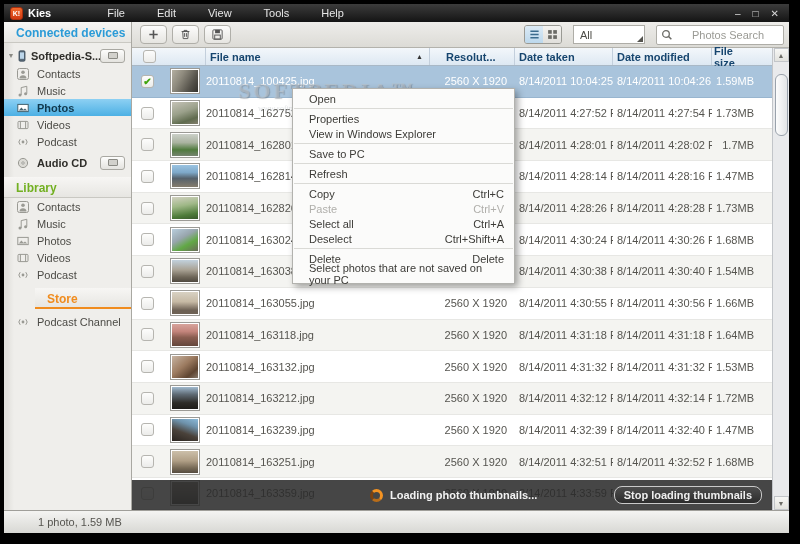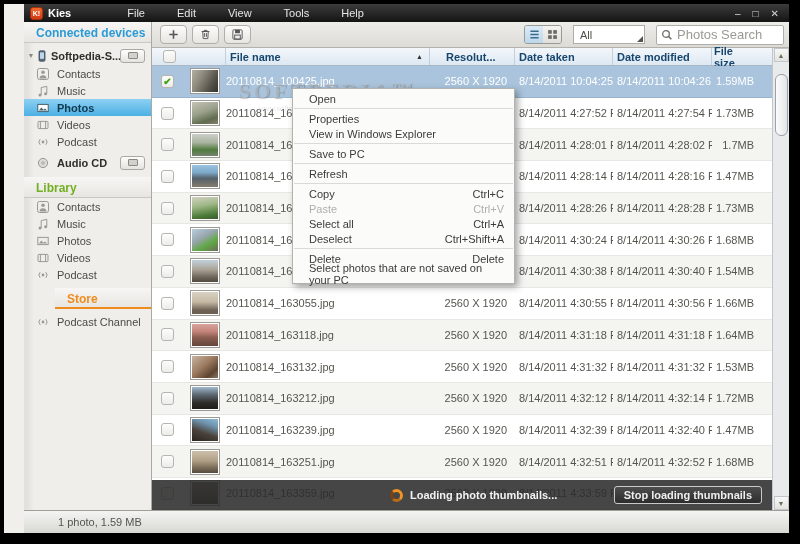--- a/index.html
+++ b/index.html
@@ -1,18 +1,18 @@
 <!DOCTYPE html>
 <html><head>
 <meta charset="utf-8">
 <style>
   * { margin:0; padding:0; box-sizing:border-box; }
   body { font-family:"Liberation Sans", sans-serif; background:#555; }
   .screen { position:relative; width:800px; height:544px; background:#000; overflow:hidden; }
-  .window { position:absolute; left:4px; top:4px; width:785px; height:529px; background:#f0efec; display:flex; flex-direction:column;padding-left:20px; }
+  .window { position:absolute; left:4px; top:4px; width:785px; height:529px; background:#f0efec; display:flex; flex-direction:column; }
 
   
   .titlebar { height:18px; background:linear-gradient(#3c3c3c,#141414); display:flex; align-items:center; color:#e6e6e6; font-size:11px; flex:0 0 auto; }
   .logo { width:13px; height:13px; margin:0 5px 0 6px; border-radius:3px; background:linear-gradient(#f2692b,#d03a12); border:1px solid #a82f0e; color:#fff; font-size:7px; font-weight:bold; display:flex; align-items:center; justify-content:center; }
   .appname { font-weight:bold; color:#fff; margin-right:40px; }
   .menu { padding:0 16px; cursor:default; }
   .wincontrols { margin-left:auto; display:flex; align-items:center; gap:12px; padding-right:10px; color:#d8d8d8; font-size:10px; }
   .wincontrols span { cursor:default; }
 
   
@@ -41,21 +41,21 @@
   
   .toolbar { height:26px; flex:0 0 auto; background:linear-gradient(#eeedea,#dcdbd6); border-bottom:1px solid #b3b2ac; display:flex; align-items:center; padding:0 5px 0 8px; gap:5px; }
   .tbtn { width:27px; height:19px; border:1px solid #b0afa9; border-radius:4px; background:linear-gradient(#fcfcfb,#e6e5e1); display:flex; align-items:center; justify-content:center; cursor:pointer; }
   .spacer { flex:1; }
   .toggle { display:flex; border:1px solid #9a9a94; border-radius:3px; overflow:hidden; height:19px; }
   .toggle .tseg { width:18px; display:flex; align-items:center; justify-content:center; background:linear-gradient(#f4f3f0,#e0dfdb); cursor:pointer; }
   .toggle .tseg.on { background:linear-gradient(#dceaf5,#bcd8ec); }
   .dropdown { width:72px; height:19px; background:#fff; border:1px solid #aeada7; display:flex; align-items:center; padding-left:6px; font-size:11px; color:#4c4b46; position:relative; cursor:pointer; margin-left:6px; }
   .dropdown .corner { position:absolute; right:1px; bottom:1px; width:0; height:0; border-left:6px solid transparent; border-bottom:6px solid #55544f; }
   .searchbox { width:128px; height:20px; background:#fff; border:1px solid #aeada7; border-radius:2px; display:flex; align-items:center; padding:0 4px; margin-left:6px; }
-  .searchbox input { border:none; outline:none; flex:1; min-width:0; font-size:13px; color:#4c4b46; font-family:"Liberation Sans",sans-serif; }
+  .searchbox input { border:none; outline:none; flex:1; min-width:0; font-size:11px; color:#4c4b46; font-family:"Liberation Sans",sans-serif;text-align:center; }
   .searchbox input::placeholder { color:#9a9a94; }
 
   
   .tablewrap { flex:1; position:relative; background:#4d7c0f; min-height:0; }
   .thead { height:18px; display:flex; align-items:center; background:linear-gradient(#f3f7fb,#dde8f2); border-bottom:1px solid #a9b8c6; font-size:11px; font-weight:bold; color:#16456e; padding-right:17px; }
   .thead .hc { height:100%; display:flex; align-items:center; border-right:1px solid #c3cfdc; padding-left:4px; }
   .trows { position:absolute; top:18px; left:0; right:17px; bottom:0; overflow:hidden; }
   .trow { height:31.7px; display:flex; align-items:center; font-size:11px; color:#55544f; border-bottom:1px solid #e7e7e4; background:#fff; cursor:default; }
   .trow.alt { background:#f4f4f1; }
   .trow.sel { background:#a9c4dc; color:#fff; border-bottom:1px solid #98b5cf; }
@@ -88,21 +88,21 @@
 
   
   .vscroll { position:absolute; top:0; right:0; bottom:0; width:17px; background:#e9eaec; border-left:1px solid #c2c5c9; display:flex; flex-direction:column; align-items:center; }
   .varrow { width:15px; height:14px; display:flex; align-items:center; justify-content:center; font-size:7px; color:#6b6b66; background:linear-gradient(#f7f7f5,#e2e2de); border:1px solid #c2c5c9; cursor:pointer; }
   .varrow.down { margin-top:auto; }
   .vthumb { width:13px; height:62px; margin-top:12px; border:1px solid #9aa2ac; border-radius:6px; background:linear-gradient(90deg,#fdfdfd,#e2e4e6); cursor:grab; }
 
   
   .loadbar { position:absolute; left:0; right:17px; bottom:0; height:30px; background:rgba(42,42,42,0.87); display:flex; align-items:center; color:#f2f2f2; font-size:11px; font-weight:bold; z-index:20; }
   .spinner { width:13px; height:13px; border-radius:50%; border:3px solid #f49322; border-left-color:#7d4210; border-bottom-color:#b86d1a; margin-left:238px; margin-right:7px; flex:0 0 auto; }
-  .stopbtn { margin-left:auto; margin-right:10px; height:18px; padding:0 9px; border:1px solid #c9c9c9; border-radius:3px; background:linear-gradient(#4d4d4d,#2c2c2c); color:#eee; font-size:11px; display:flex; align-items:center; cursor:pointer; }
+  .stopbtn { margin-left:auto; margin-right:10px; height:18px; padding:0 9px; border:1px solid #c9c9c9; border-radius:8px; background:linear-gradient(#4d4d4d,#2c2c2c); color:#eee; font-size:11px; display:flex; align-items:center; cursor:pointer; }
 
   
   .statusbar { height:23px; flex:0 0 auto; background:linear-gradient(#f4f4f2,#d8d8d4); border-top:1px solid #9f9e99; display:flex; align-items:center; font-size:11px; color:#55544f; padding-left:34px; }
 
   
   .ctxmenu { position:absolute; left:292px; top:88px; width:223px; background:#fbfbfa; border:1px solid #b2b2ae; box-shadow:3px 3px 7px rgba(0,0,0,0.35); z-index:50; padding:2px 0; font-size:11px; color:#3c3b37; }
   .mi { height:15px; display:flex; align-items:center; padding:0 10px 0 16px; cursor:pointer; }
   .mi .sc { margin-left:auto; color:#3c3b37; }
   .mi.disabled, .mi.disabled .sc { color:#b0afab; cursor:default; }
   .msep { height:1px; background:#dadad6; margin:2px 1px; }

